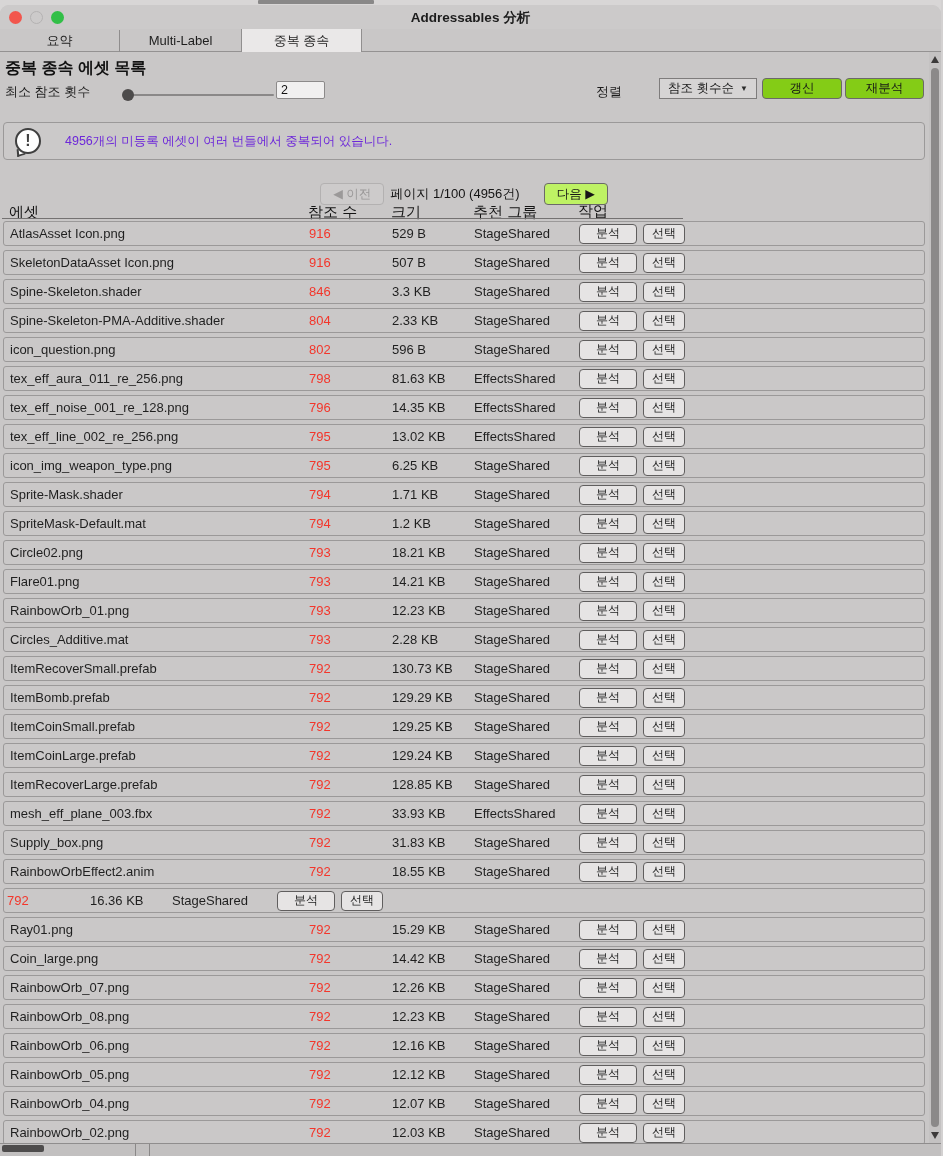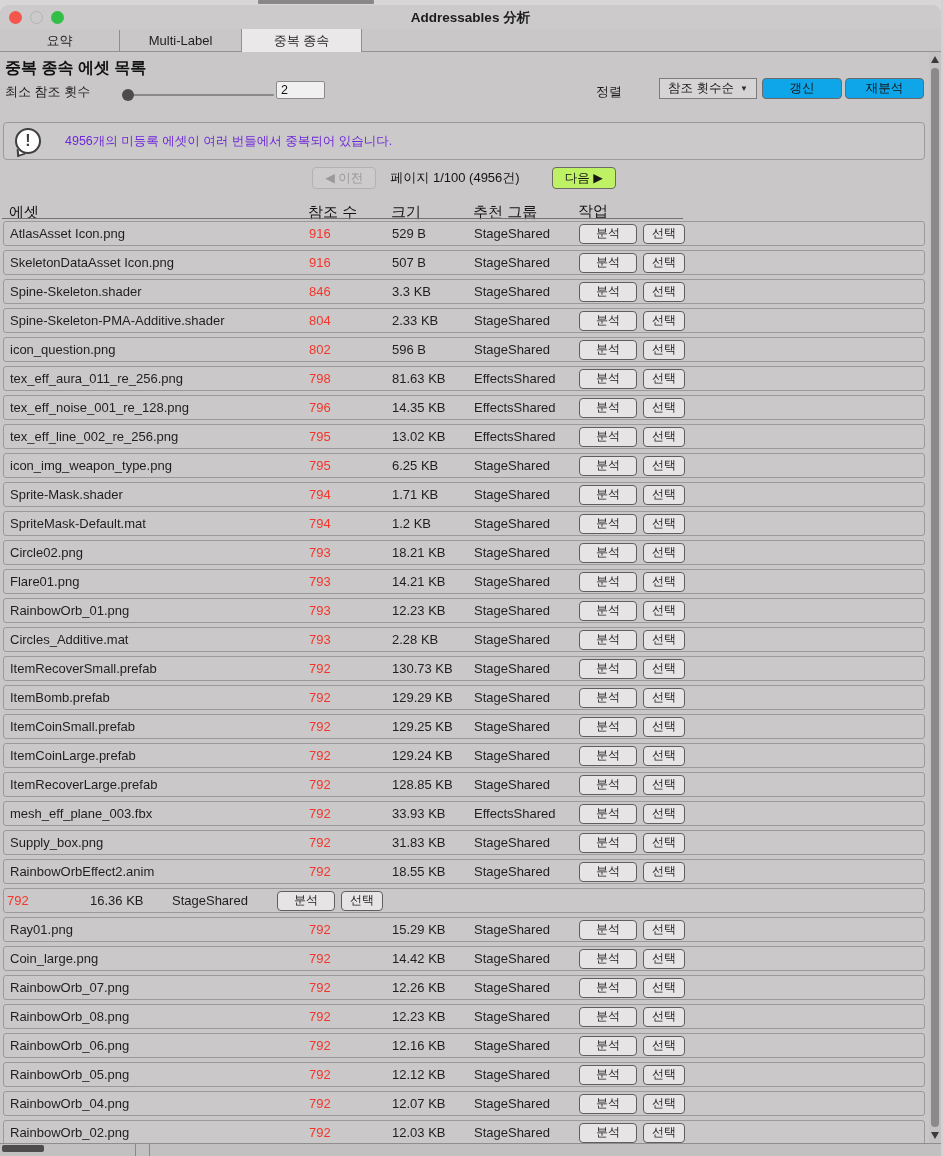--- a/index.html
+++ b/index.html
@@ -61,38 +61,38 @@
     background:#f1f0f0; border:1px solid #8c8a8a; border-radius:2px;
     font-family:inherit; font-size:12.5px; padding:0 4px; color:#111; }
 
   .sort-label { position:absolute; top:31px; left:596px; }
   .dropdown { position:absolute; top:26px; left:659px; width:98px; height:21px;
     background:#d6d4d4; border:1px solid #7e7c7c; border-radius:0;
     display:flex; align-items:center; font-size:12.5px; padding:0 8px; }
   .dropdown .caret { margin-left:auto; font-size:8px; color:#2c2c2c; }
 
   .btn { display:flex; align-items:center; justify-content:center;
-    background:#0ea5e9; border:1px solid #6b6969; border-radius:4px;
+    background:#84cc16; border:1px solid #6b6969; border-radius:4px;
     font-size:12.5px; color:#161616; }
   .refresh-btn { position:absolute; top:26px; left:762px; width:80px; height:21px; }
   .reanalyze-btn { position:absolute; top:26px; left:845px; width:79px; height:21px; }
 
   .warning-box { position:absolute; top:70px; left:3px; width:922px; height:38px;
     background:#cbc9c9; border:1px solid #9b9999; border-radius:4px;
     display:flex; align-items:center; }
   .warn-icon { position:relative; width:26px; height:26px; margin-left:11px; flex:0 0 auto; }
   .warn-bubble { position:absolute; inset:0; border:2px solid #3f3f3f; background:#fefefe;
     border-radius:50%; display:flex; align-items:center; justify-content:center;
     font-weight:bold; font-size:16px; color:#3f3f3f; }
   .warn-tail { position:absolute; left:2px; bottom:-2px; width:8px; height:8px; background:#fefefe;
     border-left:2px solid #3f3f3f; border-bottom:2px solid #3f3f3f; transform:skew(-12deg) rotate(-18deg); }
   .warning-text { font-size:12.5px; margin-left:24px; color:#6d28d9; }
 
-  .pagination { position:absolute; top:114px; left:3px; width:922px; height:24px;
-    display:flex; align-items:center; justify-content:center; gap:14px; }
+  .pagination { position:absolute; top:130px; left:3px; width:922px; height:24px;
+    display:flex; align-items:center; justify-content:center; gap:6px; }
   .page-btn { height:22px; padding:0 12px; border-radius:4px; font-size:12.5px;
     display:flex; align-items:center; justify-content:center; }
   .page-btn.prev { color:#9b9999; border:1px solid #b3b1b1; background:#cdcbcb; }
   .page-btn.next { color:#161616; border:1px solid #6b6969; background:#bef264; margin-left:18px; }
   .page-info { font-size:13px; color:#141414; }
 
   
   .thead { position:absolute; top:151px; left:3px; width:922px; height:16px;
     display:flex; font-size:15px; color:#141414; }
   .head-underline { position:absolute; top:166px; left:2px; width:681px; height:1px; background:#747272; }

